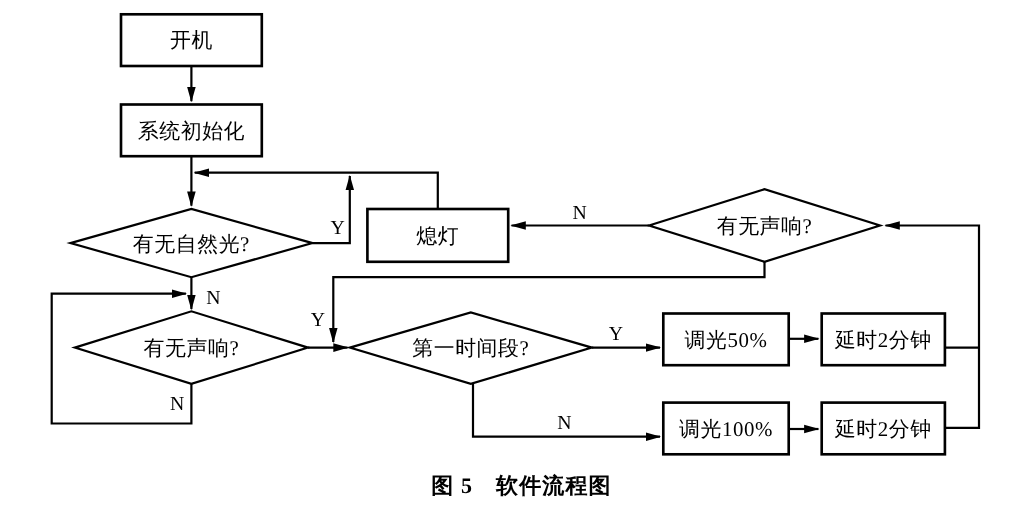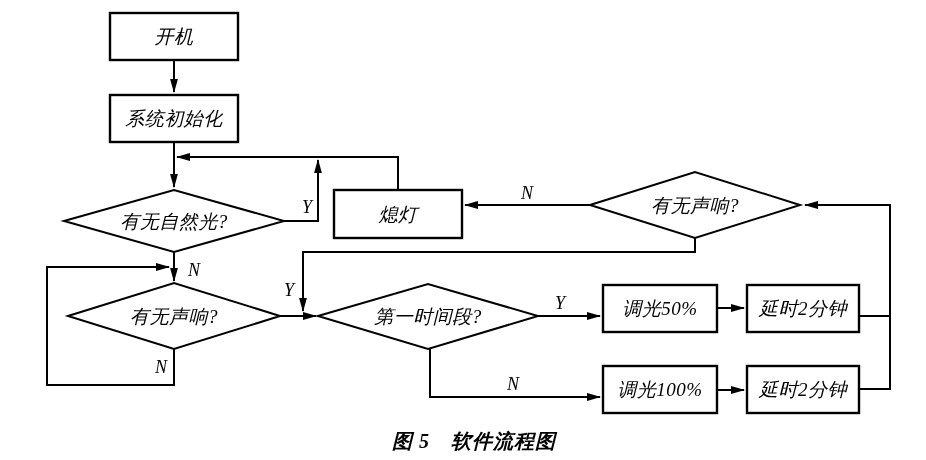--- a/index.html
+++ b/index.html
@@ -1,16 +1,16 @@
 <!DOCTYPE html>
 <html style="--line: #000000; --bg: #ffffff;"><head>
 <meta charset="utf-8">
 <style>
   html,body{margin:0;padding:0;background:#ffffff;}
-  .canvas{position:relative;width:926px;height:460px;background:var(--bg,#ffffff);overflow:hidden;font-style:italic;}
+  .canvas{position:relative;width:926px;height:460px;background:var(--bg,#ffffff);overflow:hidden;}
   svg{position:absolute;left:0;top:0;}
   .box{fill:#ffffff;stroke:var(--line,#000);stroke-width:2.4;}
   .diamond{fill:#ffffff;stroke:var(--line,#000);stroke-width:2;}
   .edge{fill:none;stroke:var(--line,#000);stroke-width:2;}
   text{font-family:"Liberation Serif","DejaVu Serif",serif;fill:#000;}
   .node-label{font-size:19px;text-anchor:middle;letter-spacing:0.5px;}
   .edge-label{font-size:18px;text-anchor:middle;}
   .caption{font-size:20px;font-weight:600;text-anchor:middle;letter-spacing:1px;}
 </style>
 </head>

